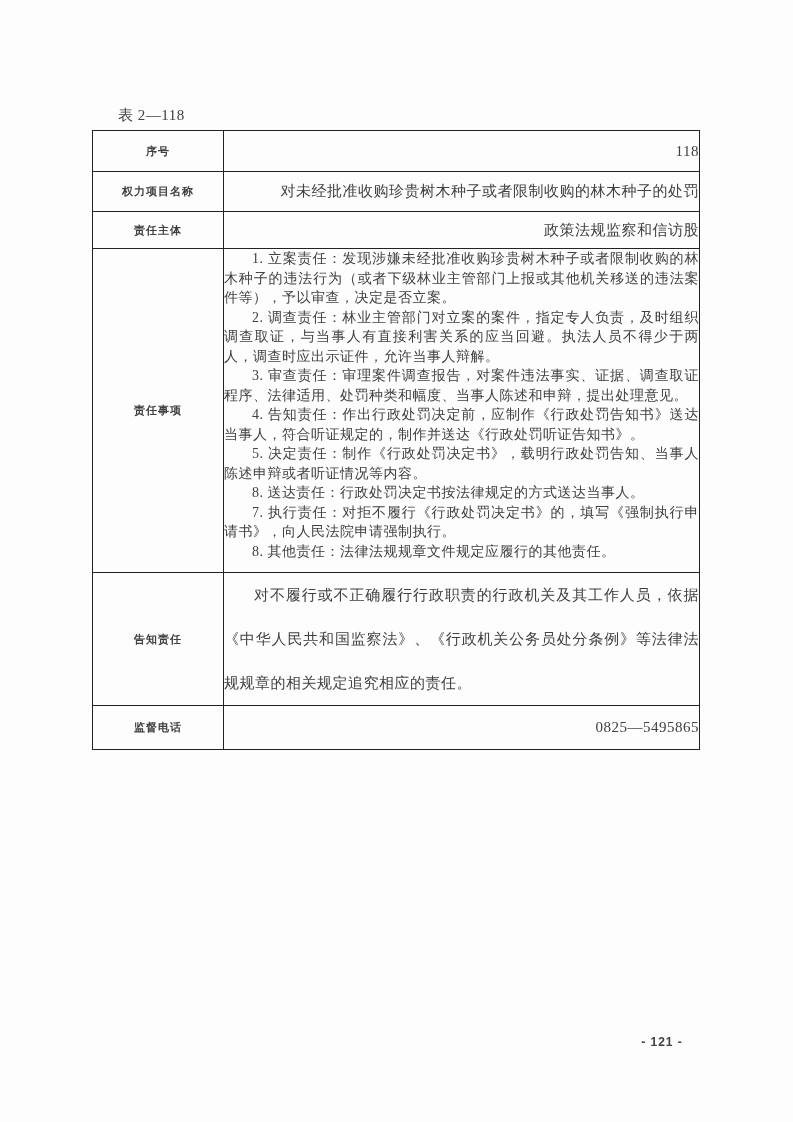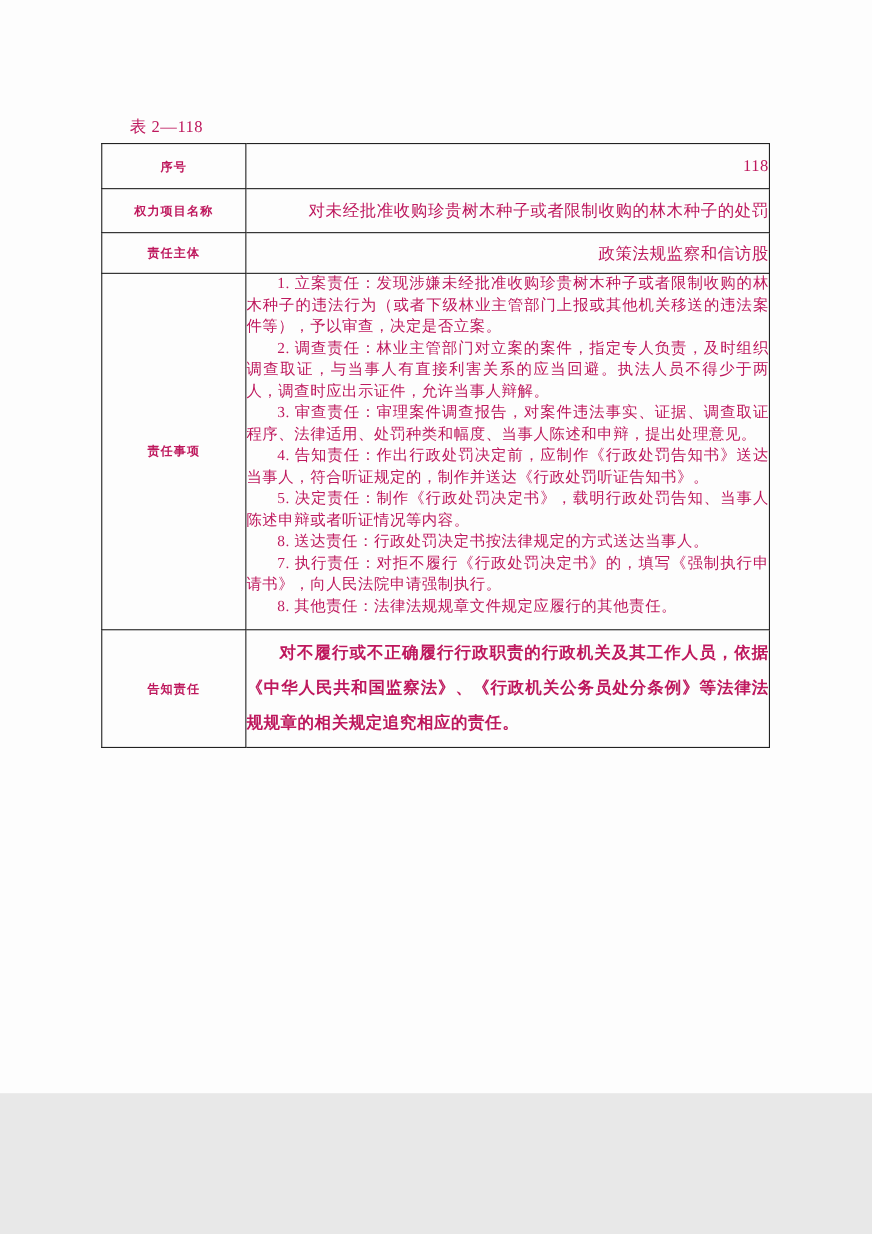--- a/index.html
+++ b/index.html
@@ -1,23 +1,23 @@
 <!DOCTYPE html>
 <html><head>
 <meta charset="utf-8">
 <style>
   html, body { margin: 0; padding: 0; background: #e8e8e8; }
   .page {
     position: relative;
     width: 793px;
-    height: 994px;
+    height: 1122px;
     background: #fdfdfd;
     margin: 0 auto;
     font-family: "Liberation Serif", "DejaVu Serif", serif;
-    color: #be185d;
+    color: #404040;
     overflow: hidden;
   }
   .caption {
     position: absolute;
     left: 118px;
     top: 106px;
     font-size: 15px;
     letter-spacing: 0.5px;
   }
   table.doc {
@@ -60,23 +60,23 @@
     text-align: justify;
     font-size: 14px;
     line-height: 19.5px;
     letter-spacing: 0.5px;
     padding: 6px 7px 4px 7px;
   }
   td.duty-cell p { margin: 0; text-indent: 28px; }
   td.account-cell {
     vertical-align: middle;
     text-align: justify;
-    font-weight: bold;
+    font-weight: normal;
     font-size: 15px;
-    line-height: 32px;
+    line-height: 44px;
     letter-spacing: 0.5px;
     padding: 0 9px;
   }
   td.account-cell p { margin: 0; text-indent: 30px; }
   .pagenum {
     position: absolute;
     left: 612px;
     top: 1035px;
     width: 100px;
     text-align: center;
@@ -125,18 +125,22 @@
         </td>
       </tr>
 
       <tr class="r-account">
         <td class="label">告知责任</td>
         <td class="account-cell">
           <p>对不履行或不正确履行行政职责的行政机关及其工作人员，依据《中华人民共和国监察法》、《行政机关公务员处分条例》等法律法规规章的相关规定追究相应的责任。</p>
         </td>
       </tr>
 
+      <tr class="r-phone">
+        <td class="label">监督电话</td>
+        <td class="value">0825—5495865</td>
+      </tr>
     </tbody>
   </table>
 
   <div class="pagenum">- 121 -</div>
 
 </div>
 
 </body></html>

